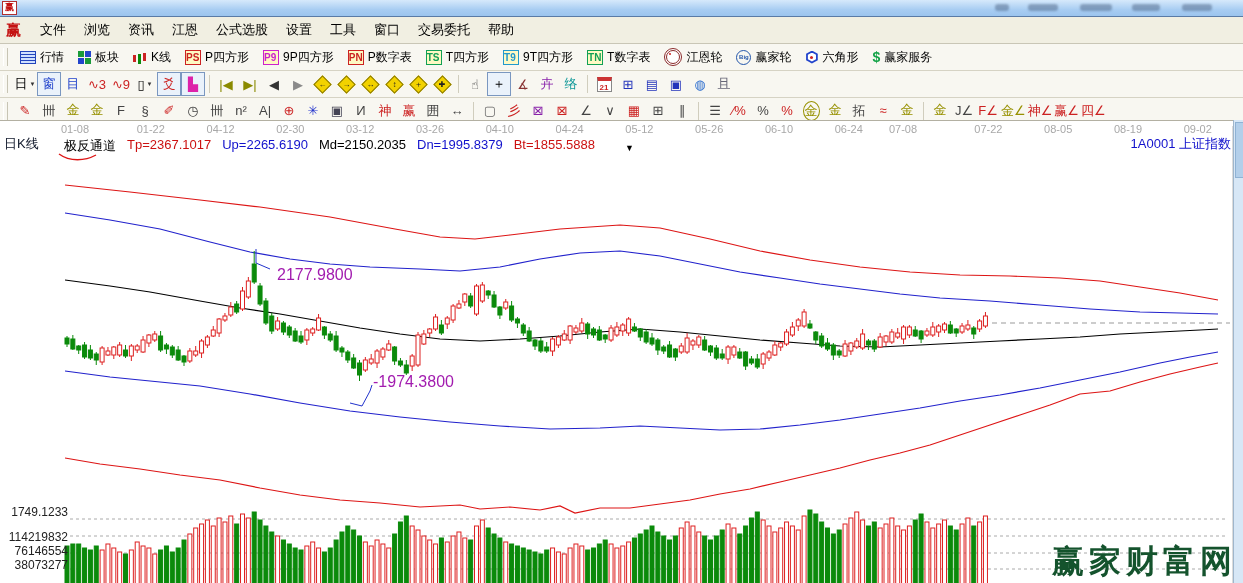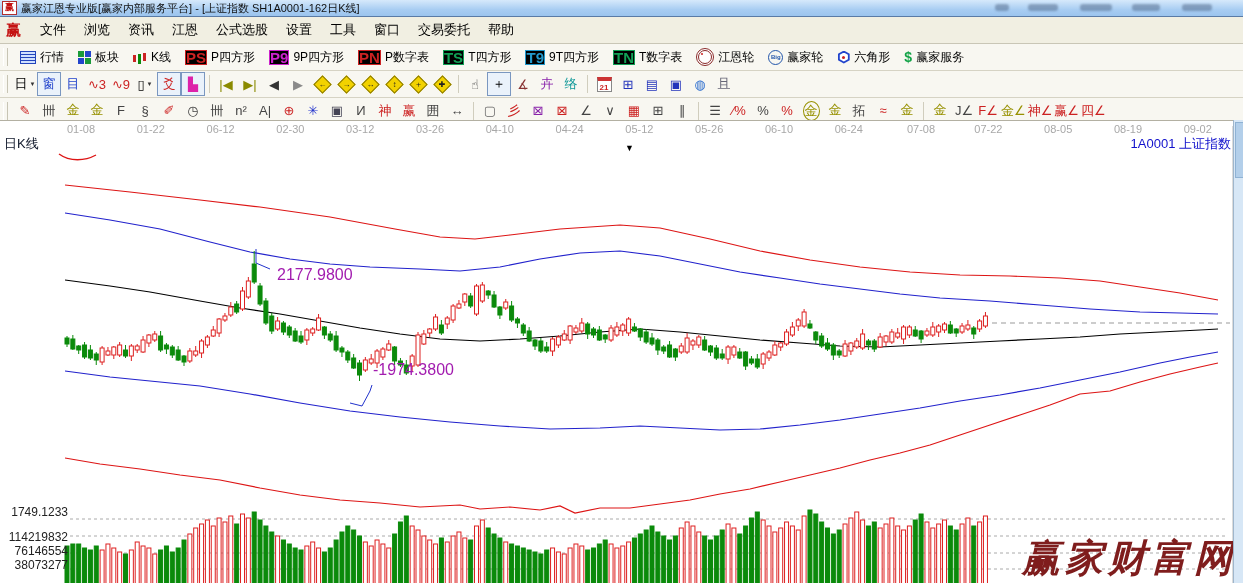--- a/index.html
+++ b/index.html
@@ -17,21 +17,21 @@
     border-bottom:1px solid #c9c6b6;display:flex;align-items:center;font-size:13px;color:#000;}
   .menubar .mlogo{color:#c41212;font-weight:bold;font-size:15px;margin:0 10px 0 6px;}
   .menu-item{padding:0 9px;cursor:default;}
   
   .toolbar{position:absolute;left:0;width:100%;height:26px;background:#f8f7f1;
     border-bottom:1px solid #d6d3c4;display:flex;align-items:center;font-size:12px;color:#000;}
   .grip{width:3px;height:18px;border-left:1px solid #fff;border-right:1px solid #c7c4b4;margin:0 5px 0 3px;}
   .vsep{width:1px;height:18px;background:#d0cdbd;margin:0 4px;}
   .tb1-item{display:flex;align-items:center;gap:4px;padding:2px 7px;cursor:default;}
   .chip{display:inline-block;min-width:14px;height:13px;line-height:13px;text-align:left;
-    font-size:15px;font-weight:bold;background:#000000;}
+    font-size:10px;font-weight:bold;background:#fef9c3;}
   .icon-grid{width:14px;height:11px;border:1px solid #2244bb;
     background:repeating-linear-gradient(#cfe0ff 0 2px,#2244bb 2px 3px),#cfe0ff;}
   .icon-blocks{position:relative;width:13px;height:13px;}
   .icon-blocks i{position:absolute;width:6px;height:6px;}
   .icon-candles{position:relative;width:14px;height:13px;}
   .icon-candles i{position:absolute;bottom:1px;width:3px;}
   .icon-wheel{width:12px;height:12px;border:3px double #8a2a2a;border-radius:50%;background:#fff;position:relative;}
   .icon-wheel::after{content:"";position:absolute;left:2px;top:2px;width:2px;height:2px;background:#c22;border-radius:50%;}
   .icon-big{width:13px;height:13px;border:1px solid #2255aa;border-radius:50%;color:#2255aa;
     font-size:6px;font-weight:bold;line-height:13px;text-align:center;}
@@ -61,32 +61,31 @@
   .ind-row{position:absolute;left:64px;top:16px;display:flex;gap:11px;font-size:13px;}
   .ind-name{color:#000;}
   .ind-tp,.ind-bt{color:#cc1111;}
   .ind-up,.ind-dn{color:#1111cc;}
   .ind-md{color:#000;}
   .symbol-label{position:absolute;right:12px;top:14px;font-size:13px;color:#1111cc;}
   .marker-down{position:absolute;left:625px;top:22px;font-size:9px;color:#000;}
   .ann{position:absolute;font-size:16px;color:#a21caf;}
   .scale-label{position:absolute;left:0;width:68px;text-align:right;font-size:12px;color:#222;}
   .watermark{position:absolute;right:6px;bottom:0px;font-family:"DejaVu Serif","Liberation Serif",serif;
-    font-style:italic;font-weight:bold;font-size:38px;color:#7f1d1d;letter-spacing:5px;}
+    font-weight:bold;font-size:32px;color:#14532d;letter-spacing:5px;}
   .vscroll{position:absolute;right:0;top:120px;width:9px;height:463px;background:#d7e7f6;border-left:1px solid #9fb6cc;}
   .vscroll .thumb{position:absolute;left:1px;top:2px;width:7px;height:54px;background:#b3cfea;border:1px solid #8fb2d4;}
 </style>
 </head>
 <body>
 
 <div class="window">
 
   <div class="titlebar">
     <span class="logo">赢</span>
-    <span>赢家江恩专业版[赢家内部服务平台] - [上证指数 SH1A0001-162日K线]</span>
     <span class="tb-blur" style="left:995px;width:14px"></span>
     <span class="tb-blur" style="left:1028px;width:30px"></span>
     <span class="tb-blur" style="left:1080px;width:32px"></span>
     <span class="tb-blur" style="left:1132px;width:28px"></span>
     <span class="tb-blur" style="left:1182px;width:30px"></span>
   </div>
 
   <div class="menubar">
     <span class="mlogo">赢</span>
     <div id="menu-items" style="display:flex">
@@ -900,43 +899,51 @@
         <rect x="965.9" y="324" width="4" height="4" fill="#fff" stroke="#dd2020" stroke-width="1"></rect>
         <line x1="973.75" y1="325" x2="973.75" y2="338" stroke="#0b8a0b" stroke-width="1"></line>
         <rect x="971.75" y="327" width="4" height="6" fill="#0b8a0b" stroke="#0b8a0b" stroke-width="1"></rect>
         <line x1="979.5999999999999" y1="318" x2="979.5999999999999" y2="331" stroke="#dd2020" stroke-width="1"></line>
         <rect x="977.5999999999999" y="320" width="4" height="8" fill="#fff" stroke="#dd2020" stroke-width="1"></rect>
         <line x1="985.4499999999999" y1="311" x2="985.4499999999999" y2="327" stroke="#dd2020" stroke-width="1"></line>
         <rect x="983.4499999999999" y="315" width="4" height="10" fill="#fff" stroke="#dd2020" stroke-width="1"></rect>
         <polyline points="1233,125 1233,583" fill="none" stroke="#b7b7b7" stroke-width="1"></polyline>
       </svg>
     <div id="date-row">
-        <span class="date-label" style="left: 46px;">01-08</span>
+        <span class="date-label" style="left: 40px;">01-08</span>
         <span class="date-label" style="left: 115.8px;">01-22</span>
-        <span class="date-label" style="left: 185.6px;">06-12</span>
+        <span class="date-label" style="left: 185.6px;">04-12</span>
         <span class="date-label" style="left: 255.4px;">02-30</span>
         <span class="date-label" style="left: 325.2px;">03-12</span>
         <span class="date-label" style="left: 395px;">03-26</span>
         <span class="date-label" style="left: 464.8px;">04-10</span>
         <span class="date-label" style="left: 534.6px;">04-24</span>
         <span class="date-label" style="left: 604.4px;">05-12</span>
         <span class="date-label" style="left: 674.2px;">05-26</span>
         <span class="date-label" style="left: 744px;">06-10</span>
         <span class="date-label" style="left: 813.8px;">06-24</span>
-        <span class="date-label" style="left: 886px;">07-08</span>
+        <span class="date-label" style="left: 868px;">07-08</span>
         <span class="date-label" style="left: 953.4px;">07-22</span>
         <span class="date-label" style="left: 1023.2px;">08-05</span>
         <span class="date-label" style="left: 1093px;">08-19</span>
         <span class="date-label" style="left: 1162.8px;">09-02</span>
       </div>
     <div class="panel-label">日K线</div>
+    <div class="ind-row">
+      <span class="ind-name">极反通道</span>
+      <span class="ind-tp">Tp=2367.1017</span>
+      <span class="ind-up">Up=2265.6190</span>
+      <span class="ind-md">Md=2150.2035</span>
+      <span class="ind-dn">Dn=1995.8379</span>
+      <span class="ind-bt">Bt=1855.5888</span>
+    </div>
     <div class="symbol-label">1A0001  上证指数</div>
     <div class="marker-down">▼</div>
     <div class="ann" style="left:277px;top:145px">2177.9800</div>
-    <div class="ann" style="left:373px;top:240px">-1974.3800</div>
+    <div class="ann" style="left:373px;top:252px">-1974.3800</div>
     <div class="scale-label" style="top:384px">1749.1233</div>
     <div class="scale-label" style="top:409px">114219832</div>
     <div class="scale-label" style="top:423px">76146554</div>
     <div class="scale-label" style="top:437px">38073277</div>
     <div class="watermark">赢家财富网</div>
   </div>
 
   <div class="vscroll">
     <div class="thumb"></div>
   </div>

